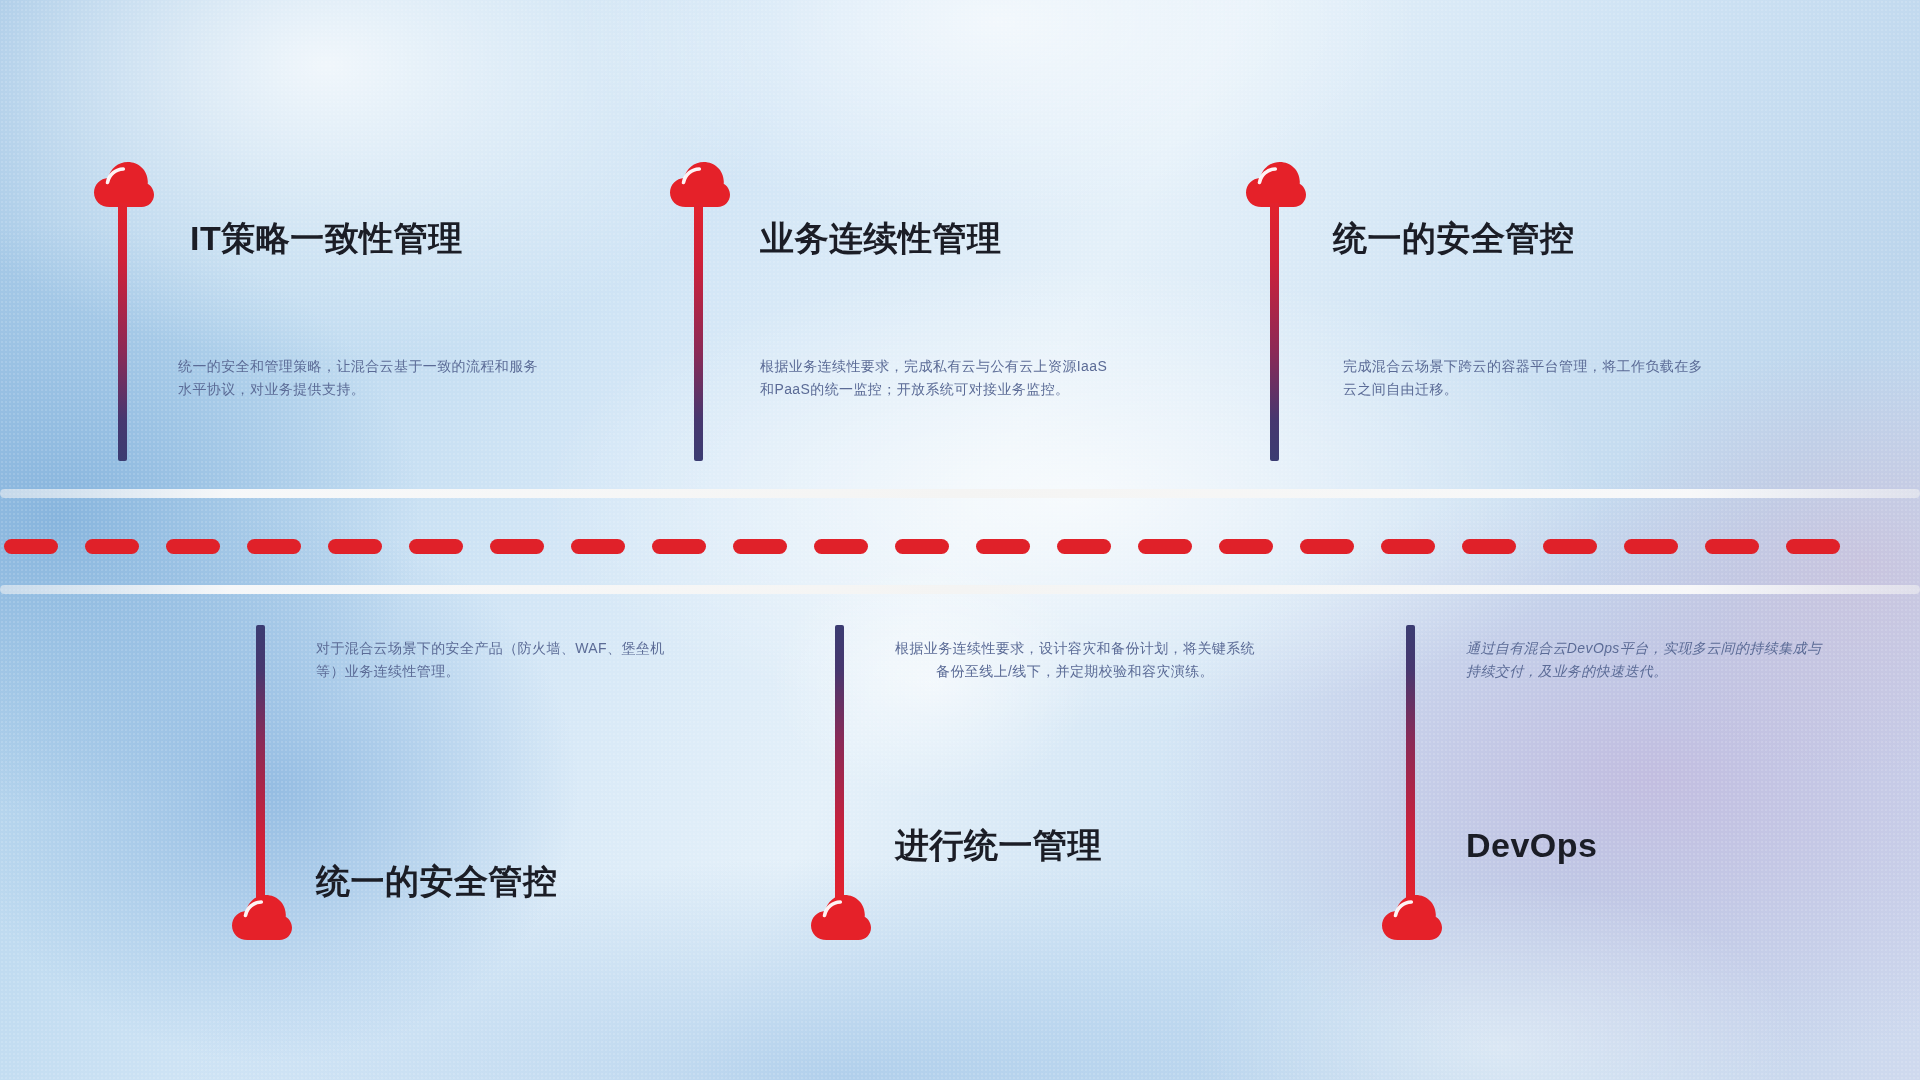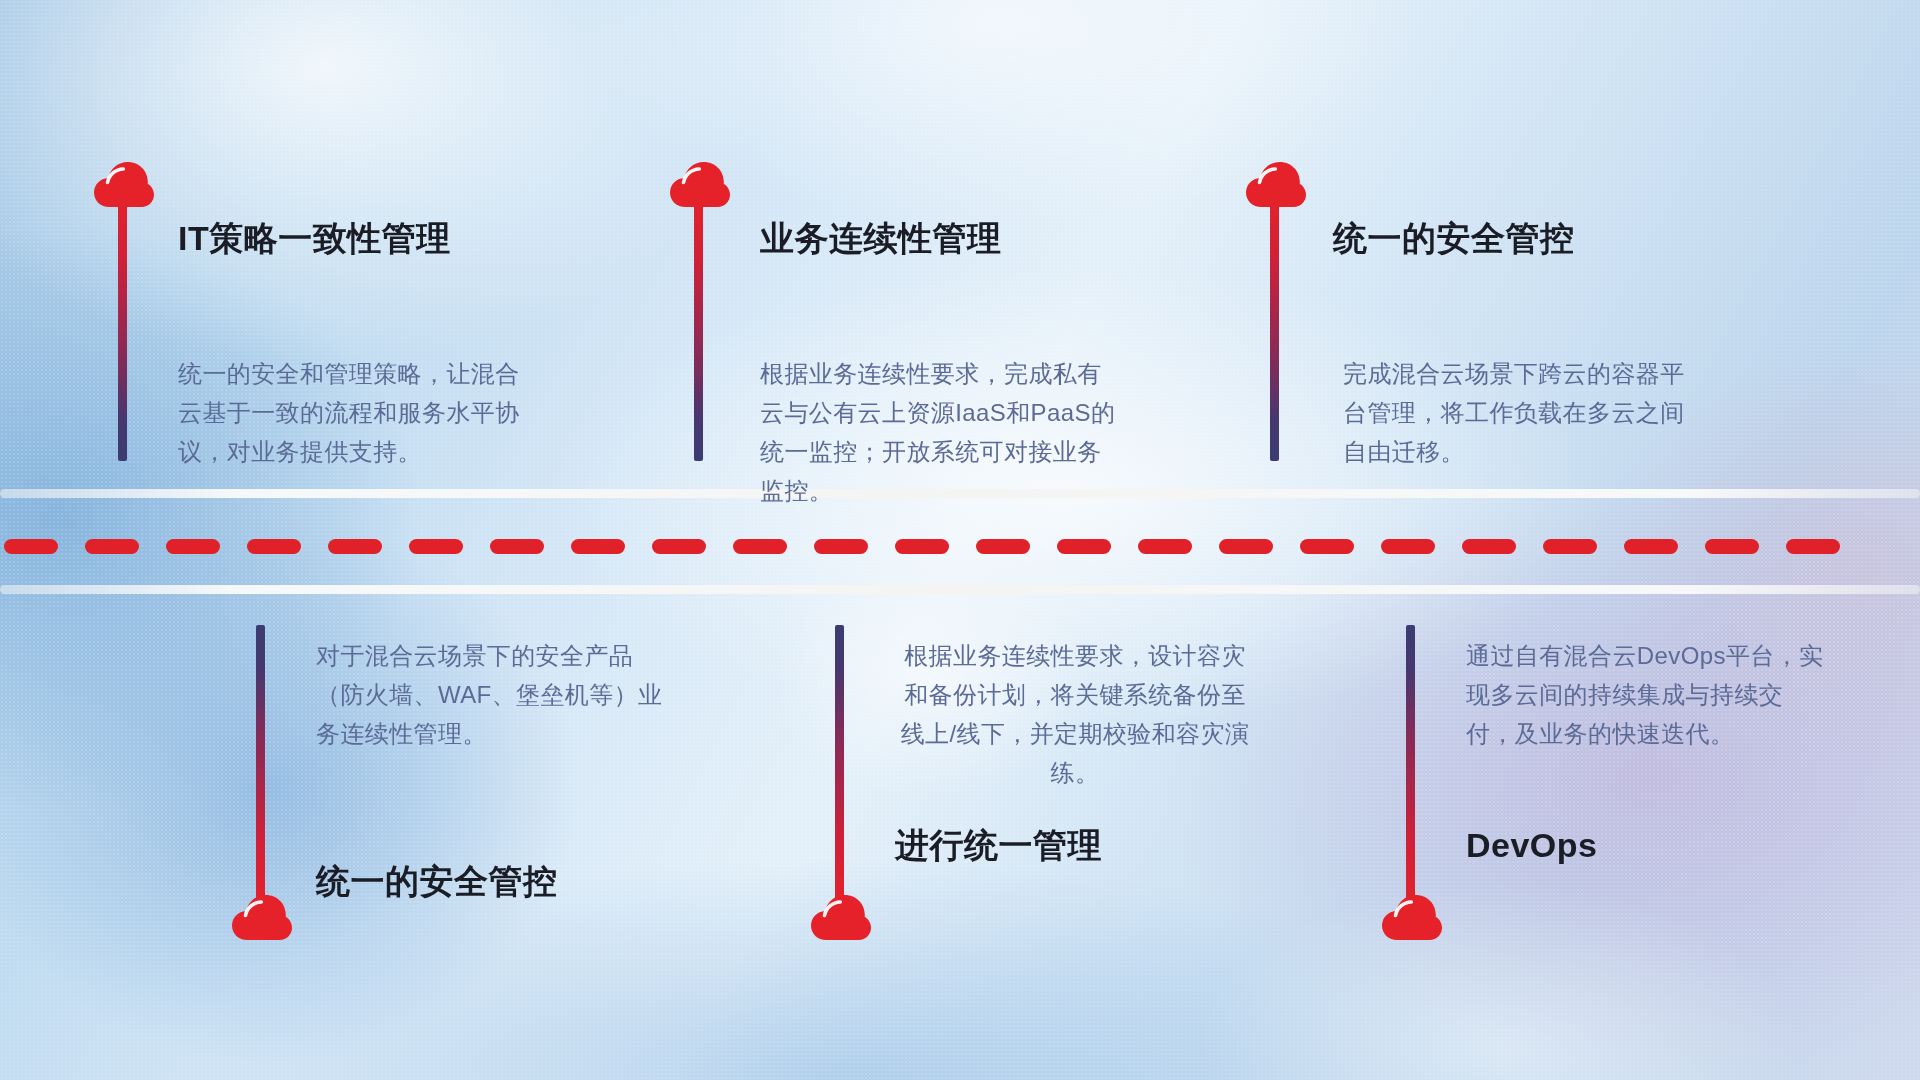--- a/index.html
+++ b/index.html
@@ -67,21 +67,21 @@
   .cloud{position:absolute;width:62px;height:48px;}
   .stem{position:absolute;width:9px;border-radius:2px;}
   .stem-down{background:linear-gradient(180deg,#e3222c 0%,#d02038 22%,#8a2a57 58%,#46376f 84%,#3b3c72 100%);}
   .stem-up{background:linear-gradient(0deg,#e3222c 0%,#d02038 22%,#8a2a57 58%,#46376f 84%,#3b3c72 100%);}
 
   .title{
     position:absolute;font-size:34px;font-weight:700;color:#1b1d26;
     letter-spacing:.5px;white-space:nowrap;line-height:1.1;
   }
   .body{
-    position:absolute;font-size:24px;line-height:1.62;color:#5b6b96;
+    position:absolute;font-size:14px;line-height:1.62;color:#5b6b96;
     letter-spacing:.4px;width:360px;
   }
 </style>
 </head>
 <body>
 
 <div id="stage">
 
   <div class="bg bg-base"></div>
   <div class="bg bg-blue-left"></div>
@@ -125,21 +125,21 @@
   <div class="road road-line road-bottom"></div>
 
   <div class="col">
     <div class="cloud" style="left:93px;top:160px;">
       <svg viewBox="0 0 62 48" width="62" height="48">
         <path d="M16.5 47 C7.6 47 1 40.6 1 32.4 C1 24.6 7.2 18.3 15.2 17.9 C17.3 8.6 25.2 2 34.8 2 C45.9 2 54.8 10.7 54.8 21.6 C54.8 22.3 54.8 23 54.7 23.7 C58.6 26 61 30.1 61 34.8 C61 41.6 55.5 47 48.6 47 Z" fill="#e52129"></path>
         <path d="M14.5 22.5 C16 14.8 22.5 9.2 30.3 9.0" stroke="#ffffff" stroke-width="3.6" stroke-linecap="round" fill="none" opacity=".95"></path>
       </svg>
     </div>
     <div class="stem stem-down" style="left:118px;top:203px;height:258px;"></div>
-    <div class="title" style="left:178px;top:220px;">IT策略一致性管理</div>
+    <div class="title" style="left:190px;top:220px;">IT策略一致性管理</div>
     <div class="body" style="left:178px;top:355px;">统一的安全和管理策略，让混合云基于一致的流程和服务水平协议，对业务提供支持。</div>
   </div>
 
   <div class="col">
     <div class="cloud" style="left:669px;top:160px;">
       <svg viewBox="0 0 62 48" width="62" height="48">
         <path d="M16.5 47 C7.6 47 1 40.6 1 32.4 C1 24.6 7.2 18.3 15.2 17.9 C17.3 8.6 25.2 2 34.8 2 C45.9 2 54.8 10.7 54.8 21.6 C54.8 22.3 54.8 23 54.7 23.7 C58.6 26 61 30.1 61 34.8 C61 41.6 55.5 47 48.6 47 Z" fill="#e52129"></path>
         <path d="M14.5 22.5 C16 14.8 22.5 9.2 30.3 9.0" stroke="#ffffff" stroke-width="3.6" stroke-linecap="round" fill="none" opacity=".95"></path>
       </svg>
     </div>
@@ -185,17 +185,17 @@
   </div>
 
   <div class="col">
     <div class="stem stem-up" style="left:1406px;top:625px;height:275px;"></div>
     <div class="cloud" style="left:1381px;top:893px;">
       <svg viewBox="0 0 62 48" width="62" height="48">
         <path d="M16.5 47 C7.6 47 1 40.6 1 32.4 C1 24.6 7.2 18.3 15.2 17.9 C17.3 8.6 25.2 2 34.8 2 C45.9 2 54.8 10.7 54.8 21.6 C54.8 22.3 54.8 23 54.7 23.7 C58.6 26 61 30.1 61 34.8 C61 41.6 55.5 47 48.6 47 Z" fill="#e52129"></path>
         <path d="M14.5 22.5 C16 14.8 22.5 9.2 30.3 9.0" stroke="#ffffff" stroke-width="3.6" stroke-linecap="round" fill="none" opacity=".95"></path>
       </svg>
     </div>
-    <div class="body" style="left:1466px;top:637px;">通过自有混合云DevOps平台，实现多云间的持续集成与持续交付，及业务的快速迭代。</div>
+    <div class="body" style="left:1466px;top:637px;font-style:italic;">通过自有混合云DevOps平台，实现多云间的持续集成与持续交付，及业务的快速迭代。</div>
     <div class="title" style="left:1466px;top:827px;">DevOps</div>
   </div>
 
 </div>
 
 </body></html>

